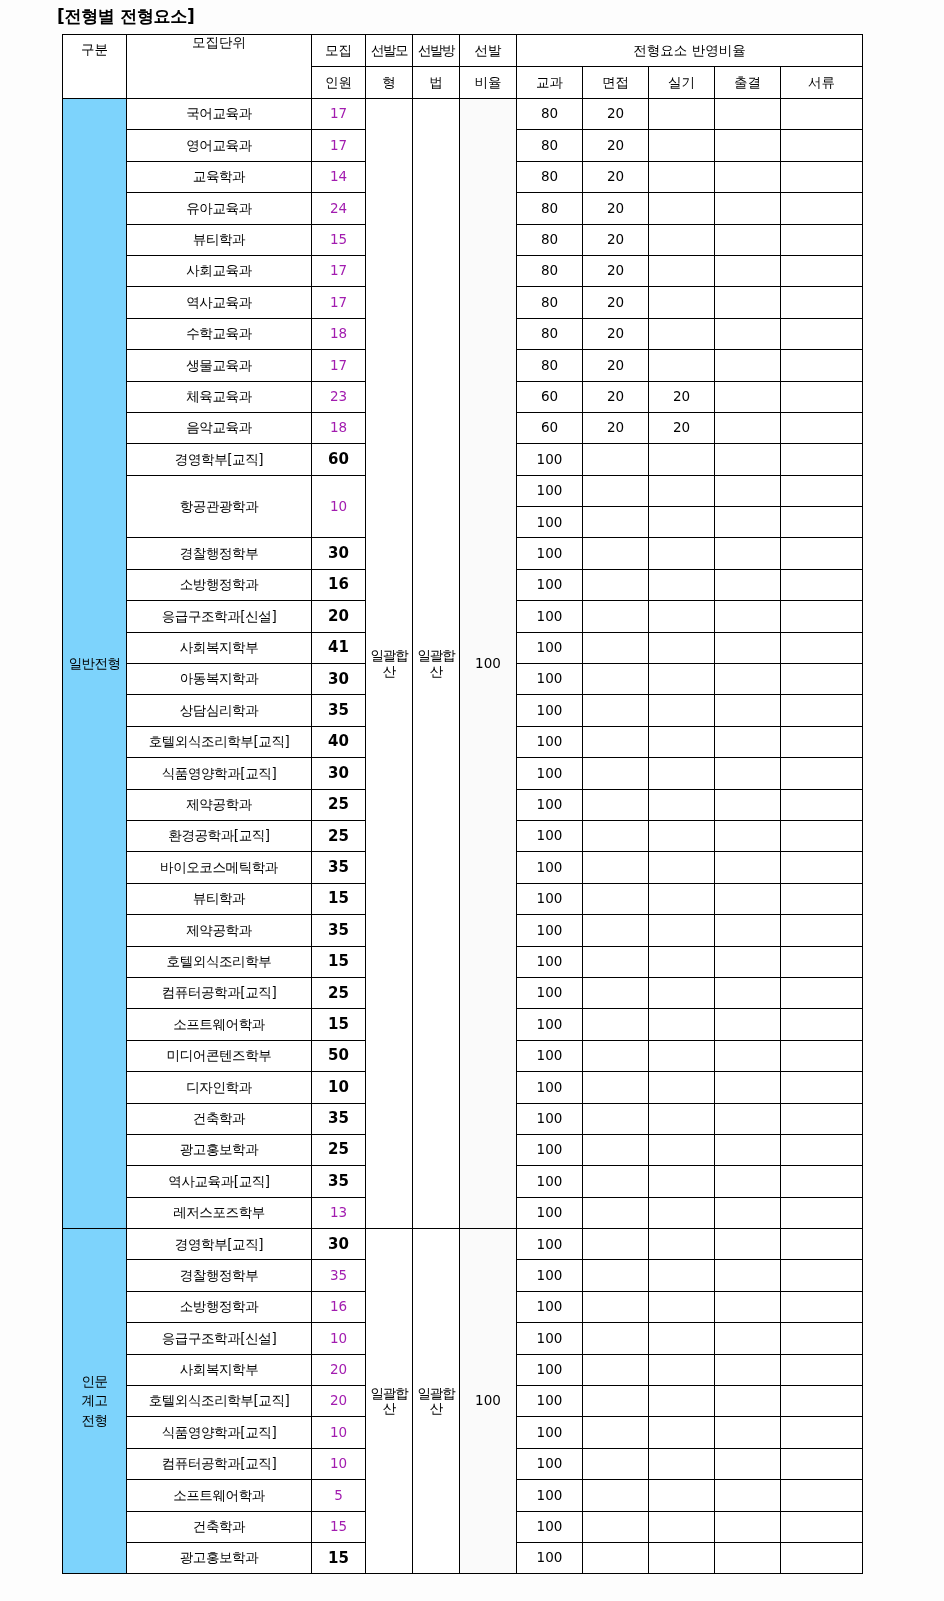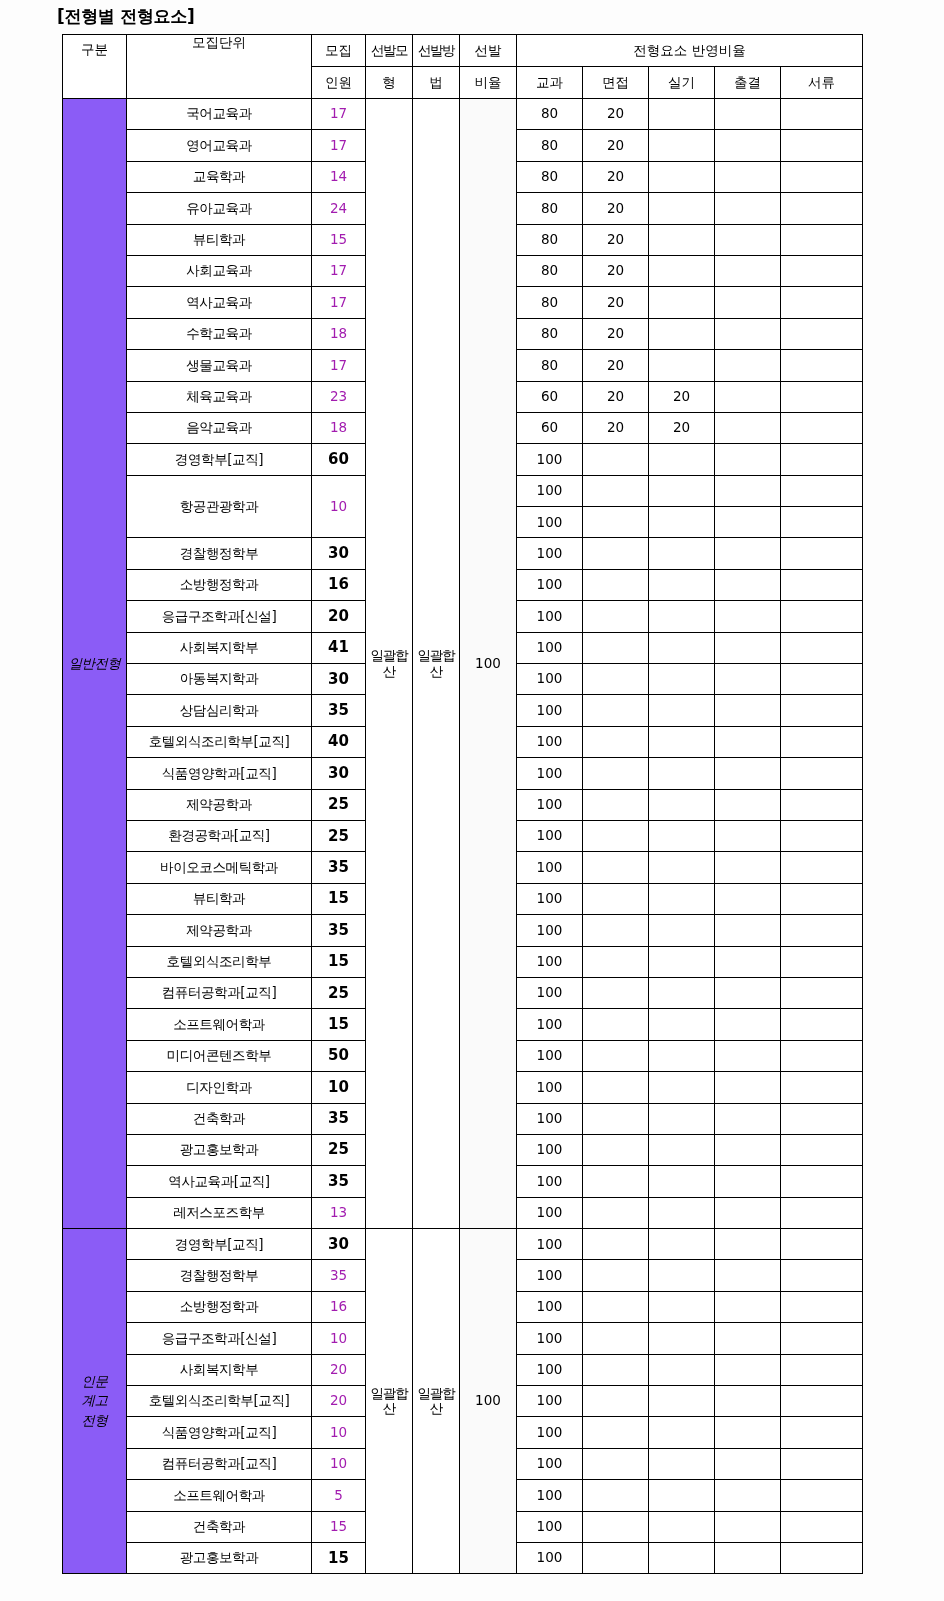--- a/index.html
+++ b/index.html
@@ -71,22 +71,21 @@
     height: 32px;
     font-size: 14px;
     padding-left: 48px;
   }
 
   td.r-gubun {
     font-size: 14px;
     letter-spacing: -0.6px;
     vertical-align: top;
     padding-top: 3px;
-    background: #8b5cf6;
-    font-style: italic;
+    background: #7dd3fc;
   }
   td.r-gubun.multi {
     line-height: 1.45;
   }
   td.r-unit {
     text-align: left;
     padding-left: 5px;
     font-size: 14px;
     letter-spacing: -0.4px;
     white-space: nowrap;

